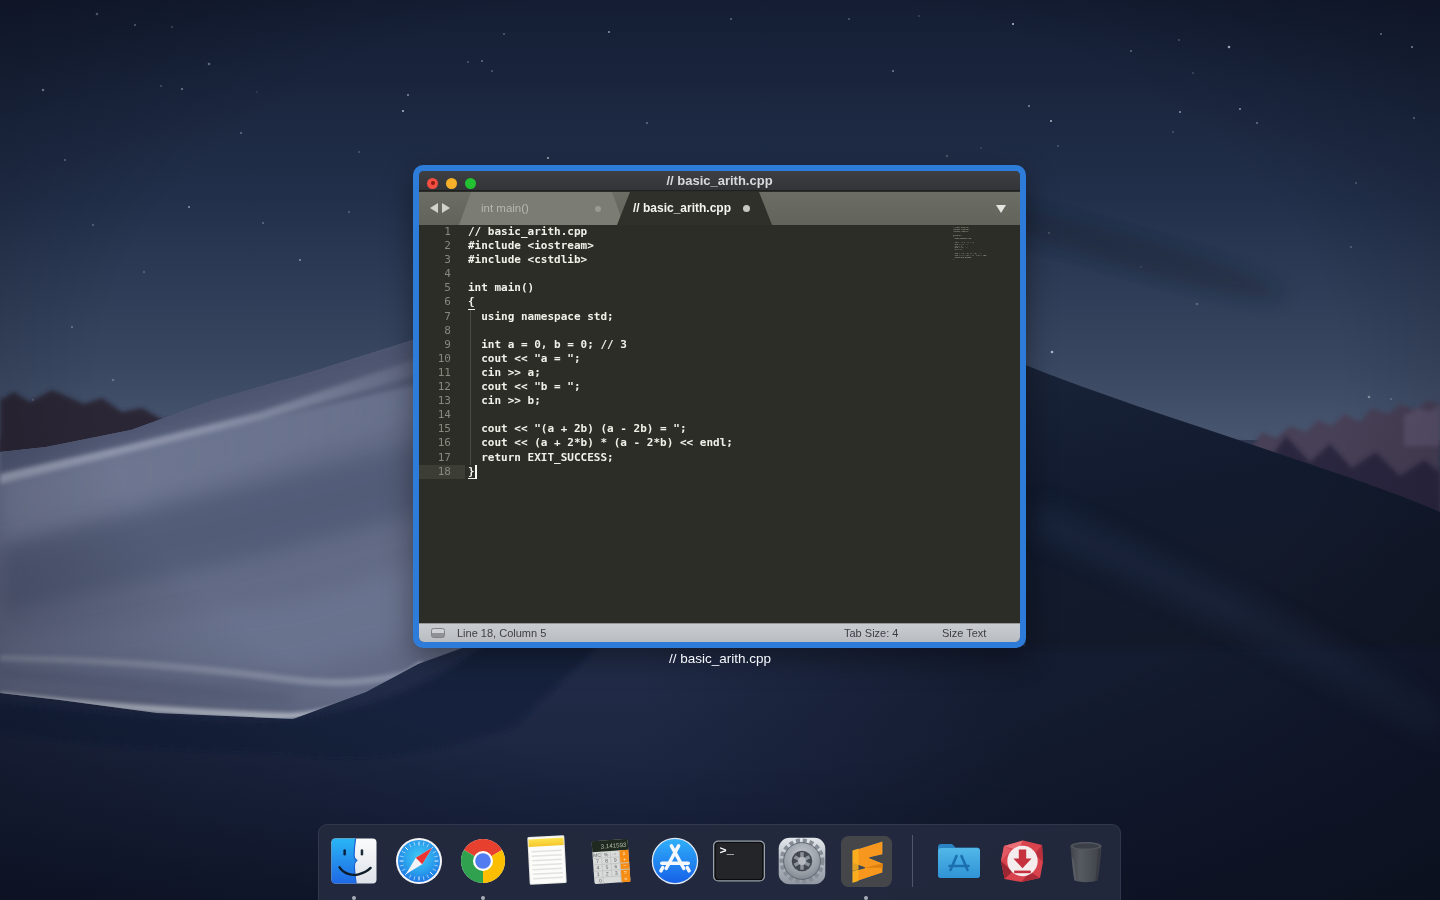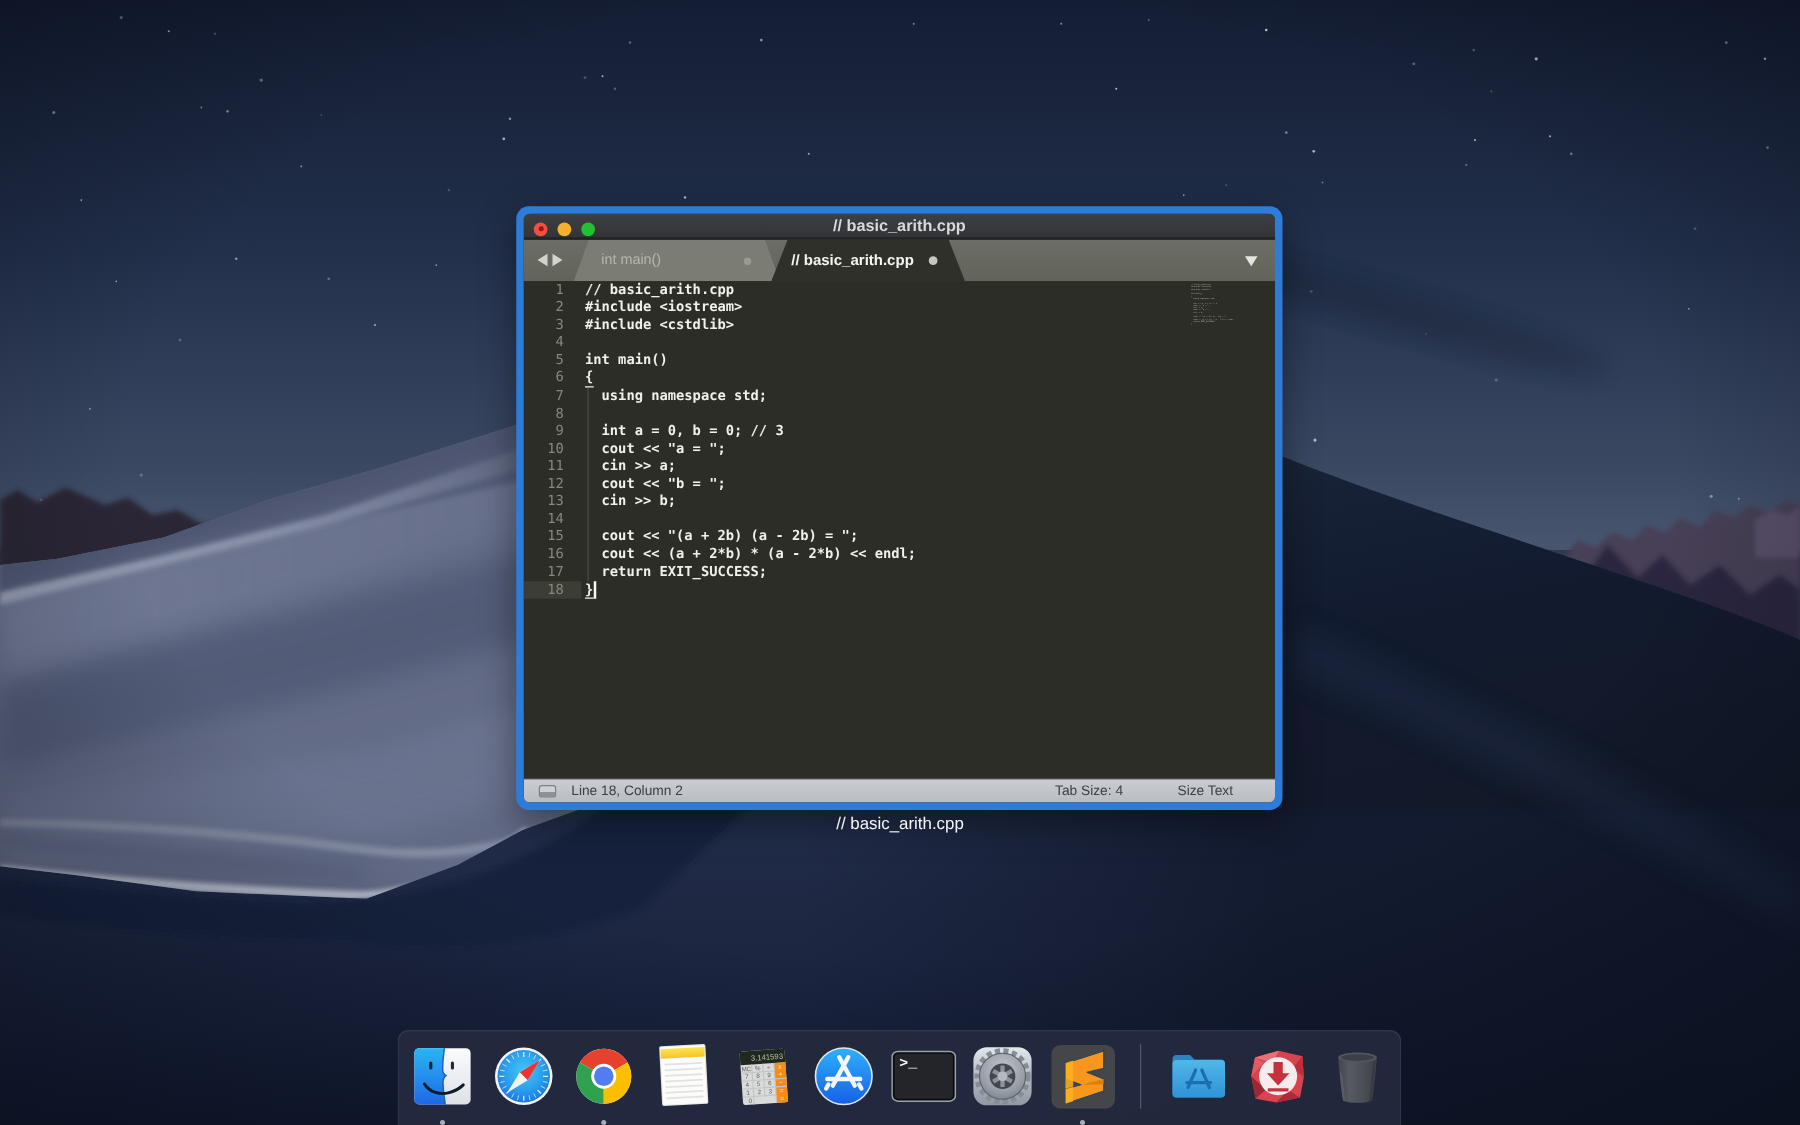--- a/index.html
+++ b/index.html
@@ -298,21 +298,21 @@
   cout &lt;&lt; "b = ";
   cin &gt;&gt; b;
 
   cout &lt;&lt; "(a + 2b) (a - 2b) = ";
   cout &lt;&lt; (a + 2*b) * (a - 2*b) &lt;&lt; endl;
   return EXIT_SUCCESS;
 }</pre>
   </div>
   <div id="statusbar">
     <div id="sbicon"></div>
-    <div id="sbline">Line 18, Column 2</div>
+    <div id="sbline">Line 18, Column 5</div>
     <div id="sbtab">Tab Size: 4</div>
     <div id="sbsyn">Size Text</div>
   </div>
 </div>
   </div>
 
 <div id="caption">// basic_arith.cpp</div>
 
 <div id="dock">
   <div id="dsep"></div>

